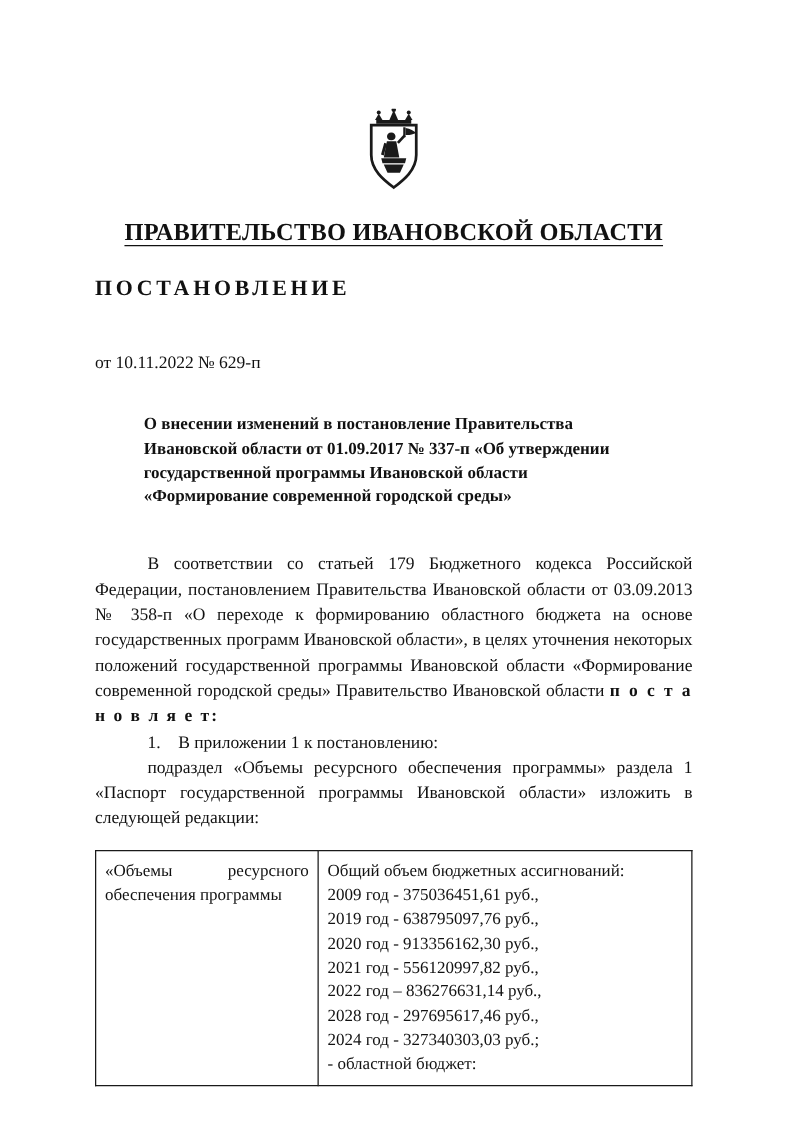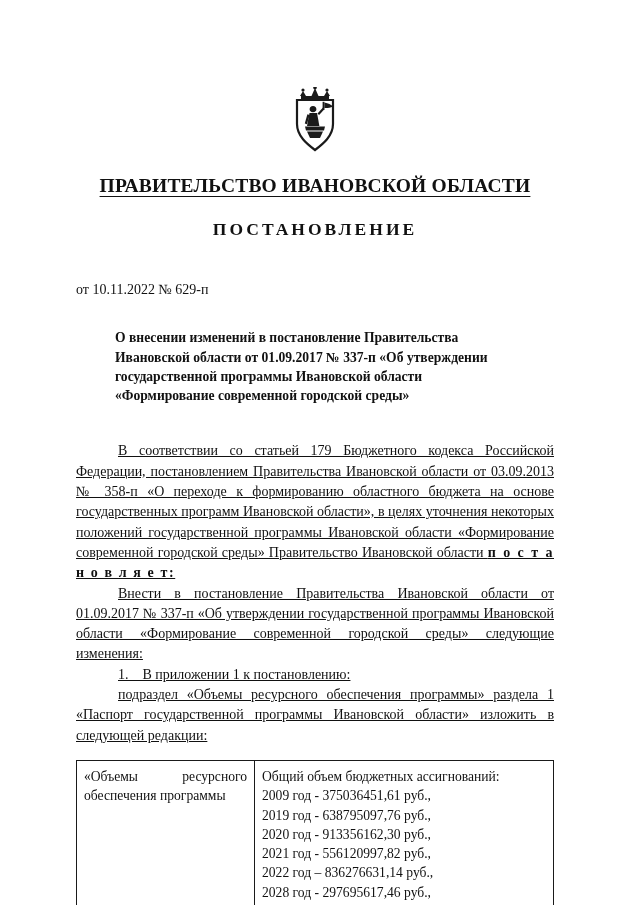--- a/index.html
+++ b/index.html
@@ -40,21 +40,20 @@
     text-align: center;
     font-size: 19.5px;
     font-weight: bold;
     letter-spacing: 0.2px;
     text-decoration: underline;
     text-underline-offset: 4px;
     margin: 0 0 22px 0;
     white-space: nowrap;
   }
   .doc-type {
-    text-align: center;
     font-size: 17.5px;
     font-weight: bold;
     letter-spacing: 3px;
     margin: 0 0 40px 0;
   }
 
   
   .meta {
     font-size: 14px;
     line-height: 1.45;
@@ -75,21 +74,20 @@
   
   .body-text {
     font-size: 14px;
     line-height: 1.45;
     text-align: justify;
     text-justify: inter-word;
   }
   .body-text p {
     margin: 0;
     text-indent: 42px;
-    text-decoration: underline;
   }
   .spaced-bold {
     font-weight: bold;
     letter-spacing: 1.6px;
   }
 
   
   .table {
     margin-top: 14px;
     width: 100%;
@@ -148,21 +146,20 @@
   <div class="doc-type">ПОСТАНОВЛЕНИЕ</div>
 
   <div class="meta">
     <div>от 10.11.2022 № 629-п</div>
   </div>
 
   <div class="subject">О внесении изменений в постановление Правительства Ивановской области от 01.09.2017 № 337-п «Об утверждении государственной программы Ивановской области «Формирование современной городской среды»</div>
 
   <div class="body-text">
     <p><span>В соответствии со статьей 179 Бюджетного кодекса Российской Федерации, постановлением Правительства Ивановской области от 03.09.2013 № 358-п «О переходе к формированию областного бюджета на основе государственных программ Ивановской области», в целях уточнения некоторых положений государственной программы Ивановской области «Формирование современной городской среды» Правительство Ивановской области </span><span class="spaced-bold">п о с т а н о в л я е т:</span></p>
-    <p>Внести в постановление Правительства Ивановской области от 01.09.2017 № 337-п «Об утверждении государственной программы Ивановской области «Формирование современной городской среды» следующие изменения:</p>
     <p>1. В приложении 1 к постановлению:</p>
     <p>подраздел «Объемы ресурсного обеспечения программы» раздела 1 «Паспорт государственной программы Ивановской области» изложить в следующей редакции:</p>
   </div>
 
   <table class="table">
     <tbody>
       <tr>
         <td class="col-left">«Объемы ресурсного обеспечения программы</td>
         <td class="col-right">
           <span class="row-line">Общий объем бюджетных ассигнований:</span>

